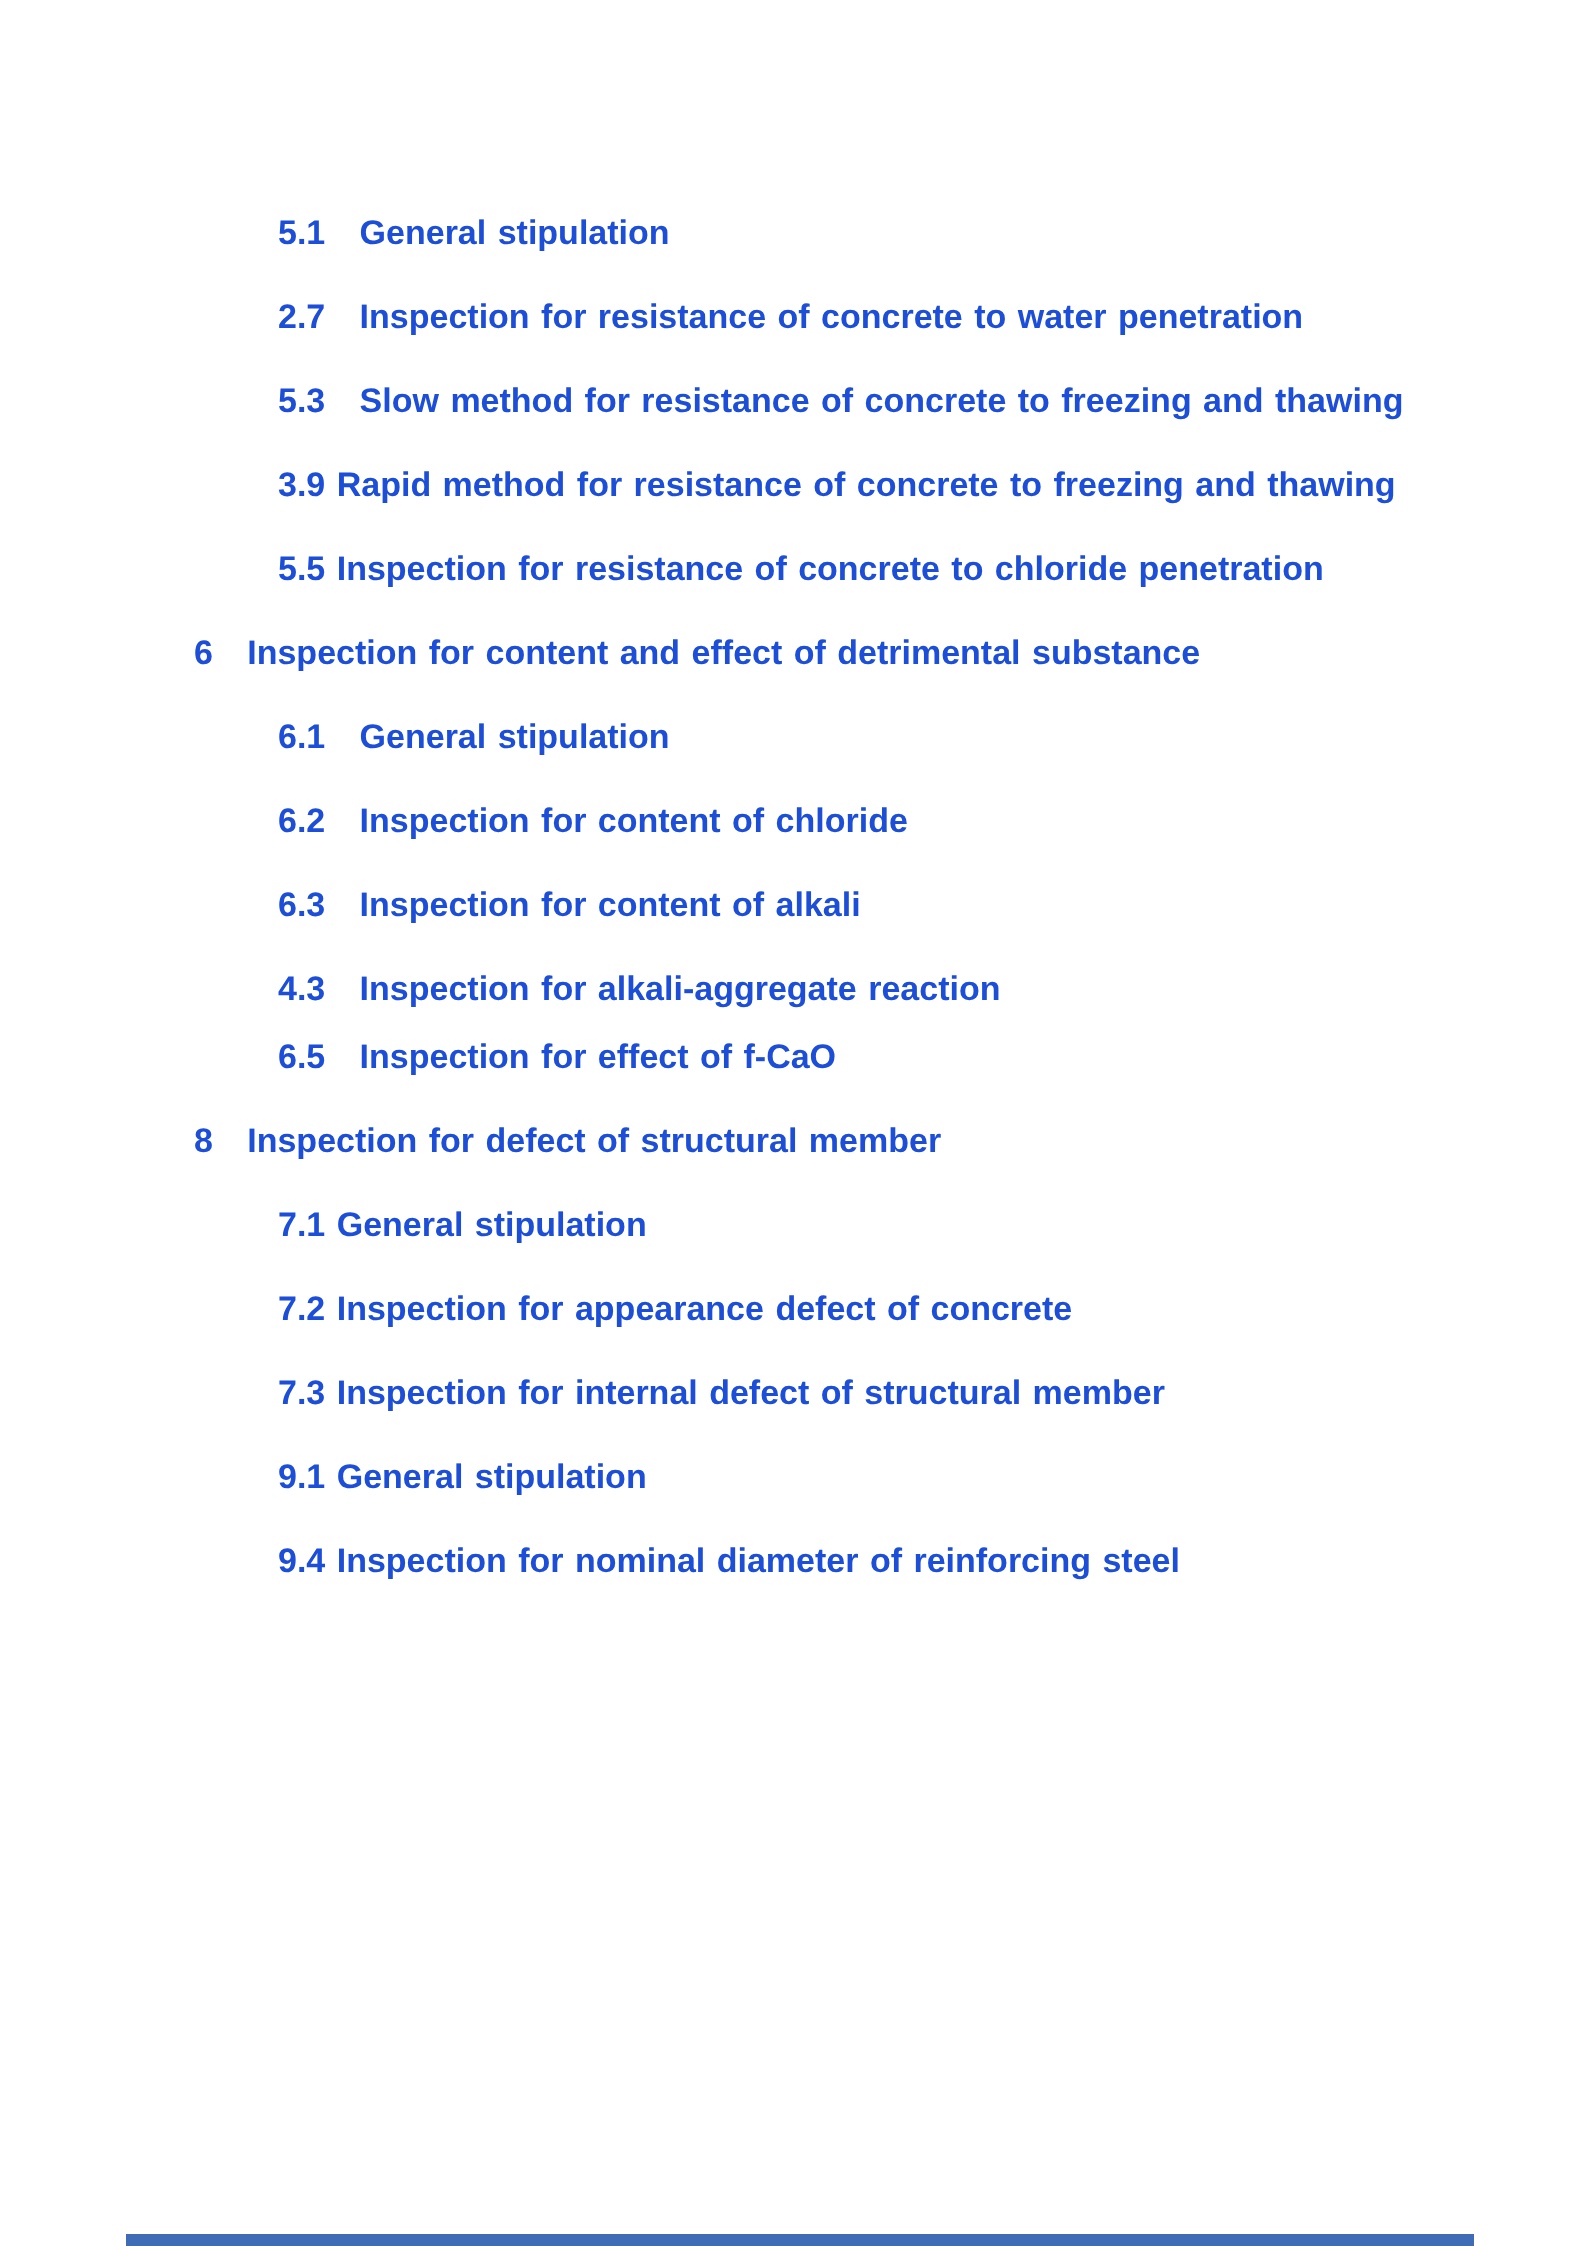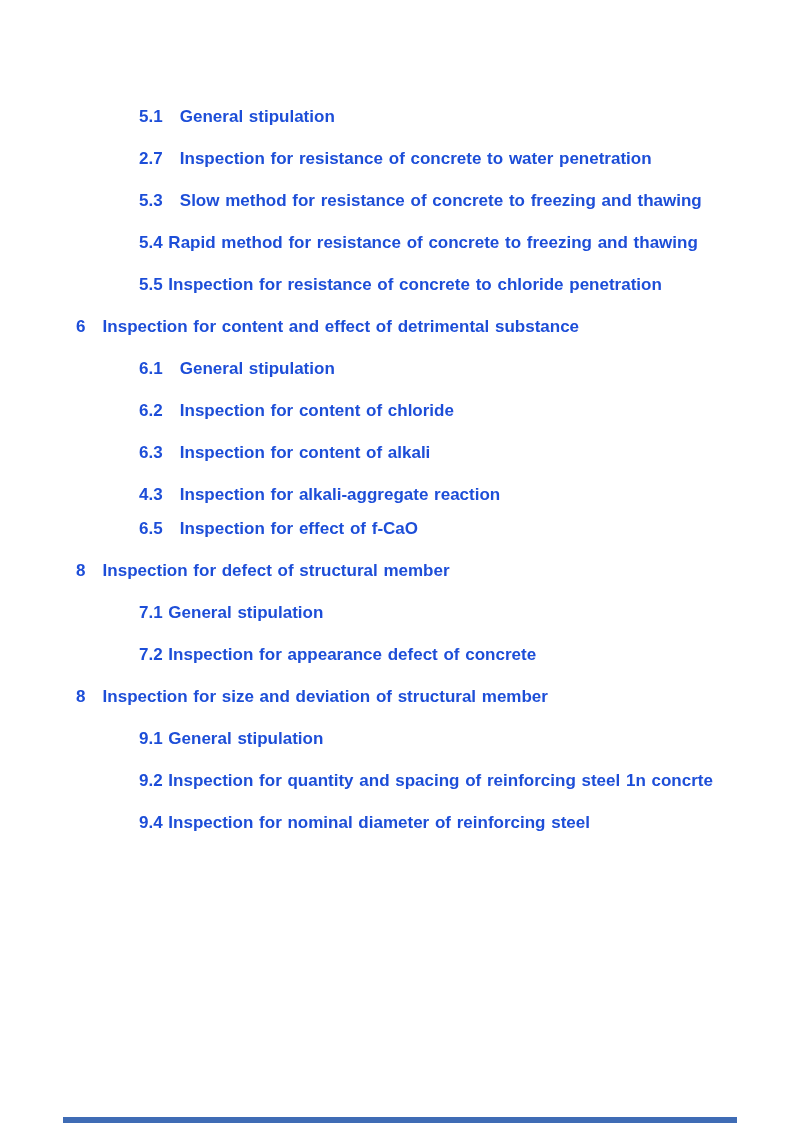--- a/index.html
+++ b/index.html
@@ -15,50 +15,49 @@
     font-size: 17px;
   }
   .toc { padding-top: 106px; }
   .toc-item {
     line-height: 22px;
     margin-bottom: 20px;
     white-space: pre;          
     letter-spacing: 0px;
     word-spacing: 1px;
   }
-  .lvl1 { margin-left: 76px; }
+  .lvl1 { margin-left: 97px; }
   .lvl2 { margin-left: 139px; }
   .tight { margin-bottom: 12px; }   
   .bottom-bar {
     position: absolute;
     left: 63px;
     bottom: 0;
     width: 674px;
     height: 6px;
     background: #3f6cb5;      
   }
 </style>
 </head>
 <body>
 
 <div class="page">
   <div class="toc">
     <div class="toc-item lvl2">5.1   General stipulation</div>
     <div class="toc-item lvl2">2.7   Inspection for resistance of concrete to water penetration</div>
     <div class="toc-item lvl2">5.3   Slow method for resistance of concrete to freezing and thawing</div>
-    <div class="toc-item lvl2">5.4 Rapid method for resistance of concrete to freezing and thawing</div>
+    <div class="toc-item lvl2">3.9 Rapid method for resistance of concrete to freezing and thawing</div>
     <div class="toc-item lvl2">5.5 Inspection for resistance of concrete to chloride penetration</div>
     <div class="toc-item lvl1">6   Inspection for content and effect of detrimental substance</div>
     <div class="toc-item lvl2">6.1   General stipulation</div>
     <div class="toc-item lvl2">6.2   Inspection for content of chloride</div>
     <div class="toc-item lvl2">6.3   Inspection for content of alkali</div>
     <div class="toc-item lvl2 tight">4.3   Inspection for alkali-aggregate reaction</div>
     <div class="toc-item lvl2">6.5   Inspection for effect of f-CaO</div>
     <div class="toc-item lvl1">8   Inspection for defect of structural member</div>
     <div class="toc-item lvl2">7.1 General stipulation</div>
     <div class="toc-item lvl2">7.2 Inspection for appearance defect of concrete</div>
-    <div class="toc-item lvl1">8   Inspection for size and deviation of structural member</div>
+    <div class="toc-item lvl2">7.3 Inspection for internal defect of structural member</div>
     <div class="toc-item lvl2">9.1 General stipulation</div>
-    <div class="toc-item lvl2">9.2 Inspection for quantity and spacing of reinforcing steel 1n concrte</div>
     <div class="toc-item lvl2">9.4 Inspection for nominal diameter of reinforcing steel</div>
   </div>
   <div class="bottom-bar"></div>
 </div>
 
 </body></html>

